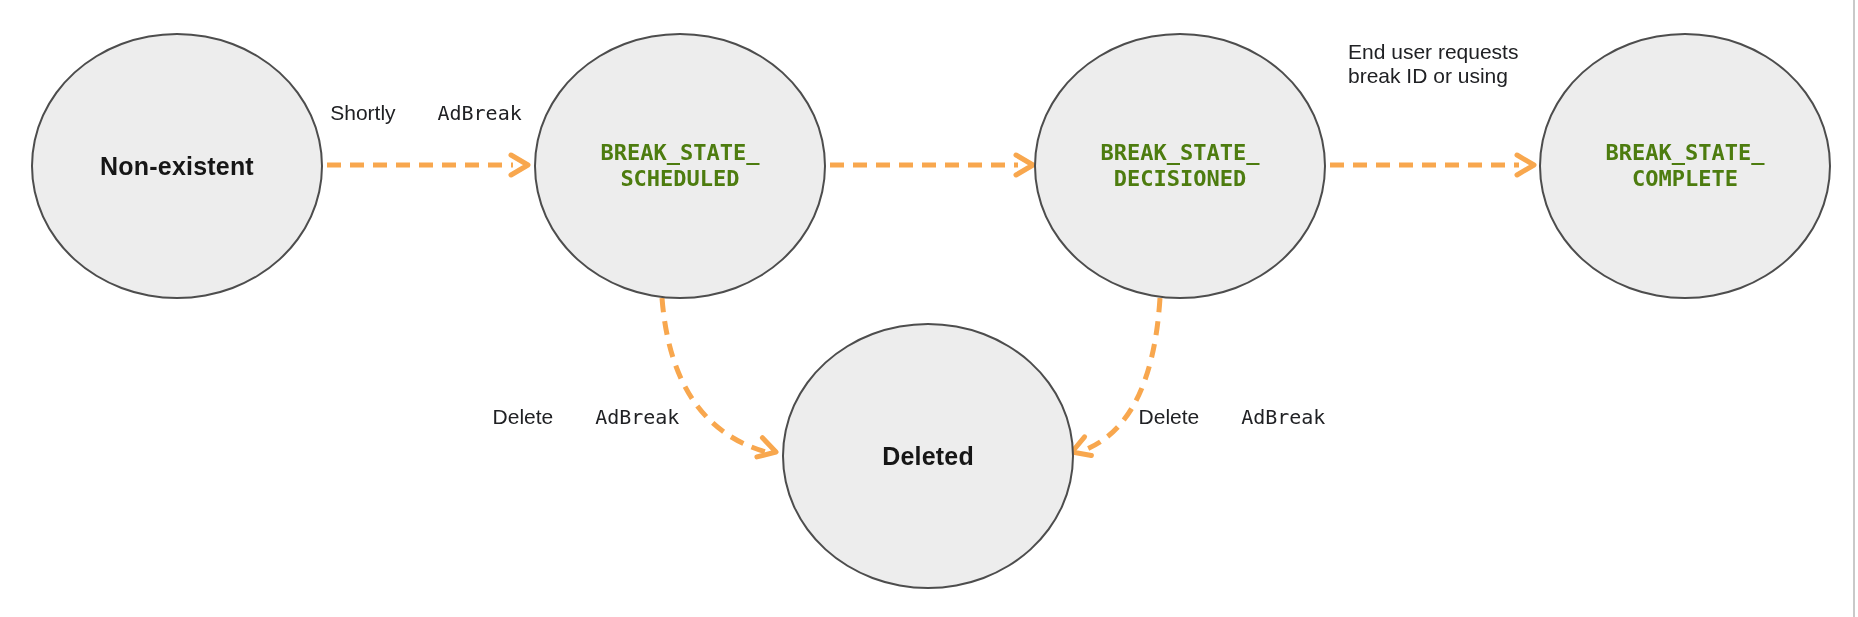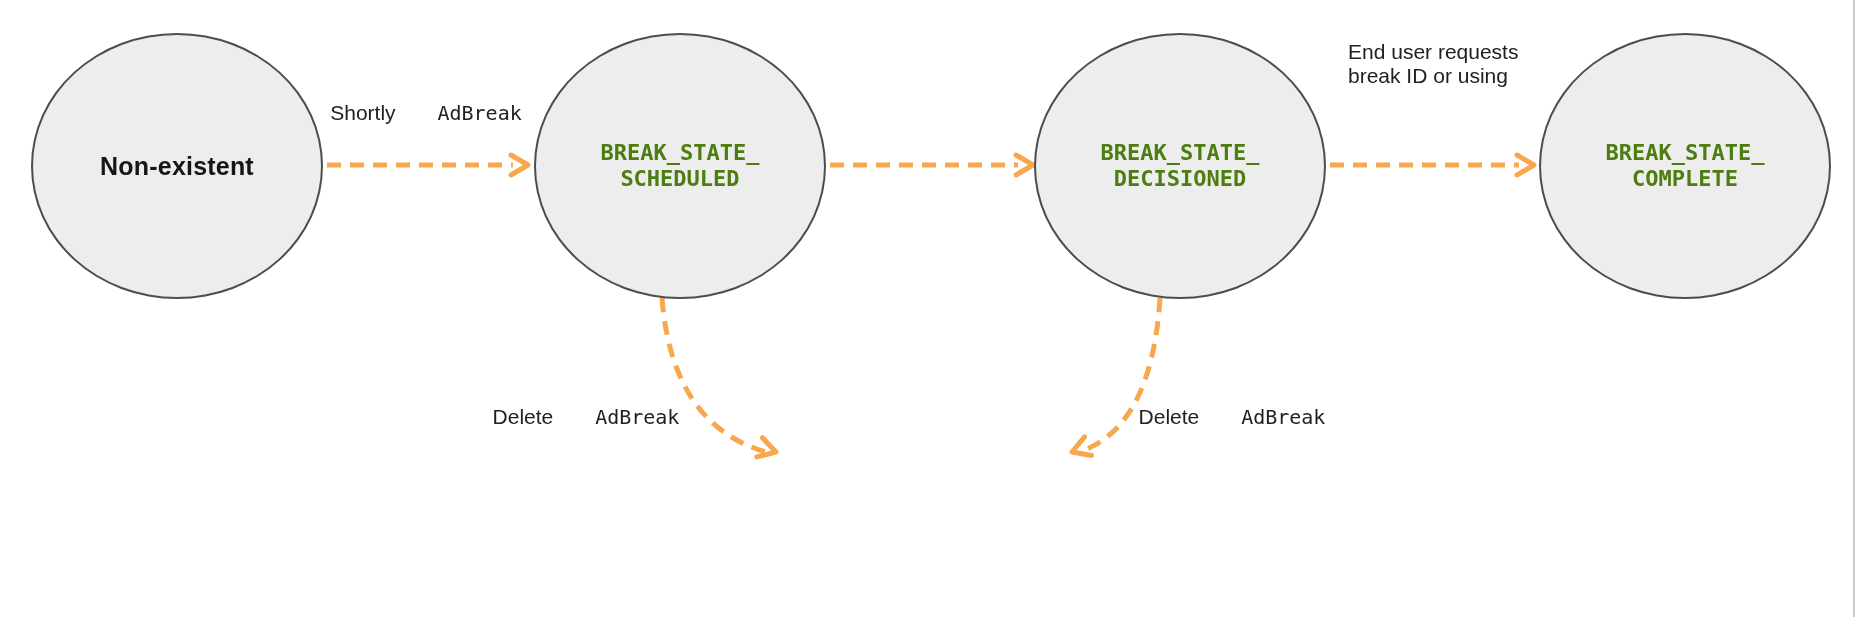--- a/index.html
+++ b/index.html
@@ -74,20 +74,23 @@
     </div>
   </div>
 
   <div class="node" style="left:1539px;top:33px">
     <div class="node-label-mono">
       <div>BREAK_STATE_</div>
       <div>COMPLETE</div>
     </div>
   </div>
 
+  <div class="node" style="left:782px;top:323px">
+    <div class="node-label-sans">Deleted</div>
+  </div>
 
   <div class="edge-label center" style="left:330px;top:101px;width:192px"><span>Shortly </span><span class="code">AdBreak</span></div>
 
 
   <div class="edge-label" style="left:1348px;top:40px;width:200px">
     <div>End user requests</div>
     <div>break ID or using</div>
   </div>
 
   <div class="edge-label center" style="left:488px;top:405px;width:196px"><span>Delete </span><span class="code">AdBreak</span></div>

